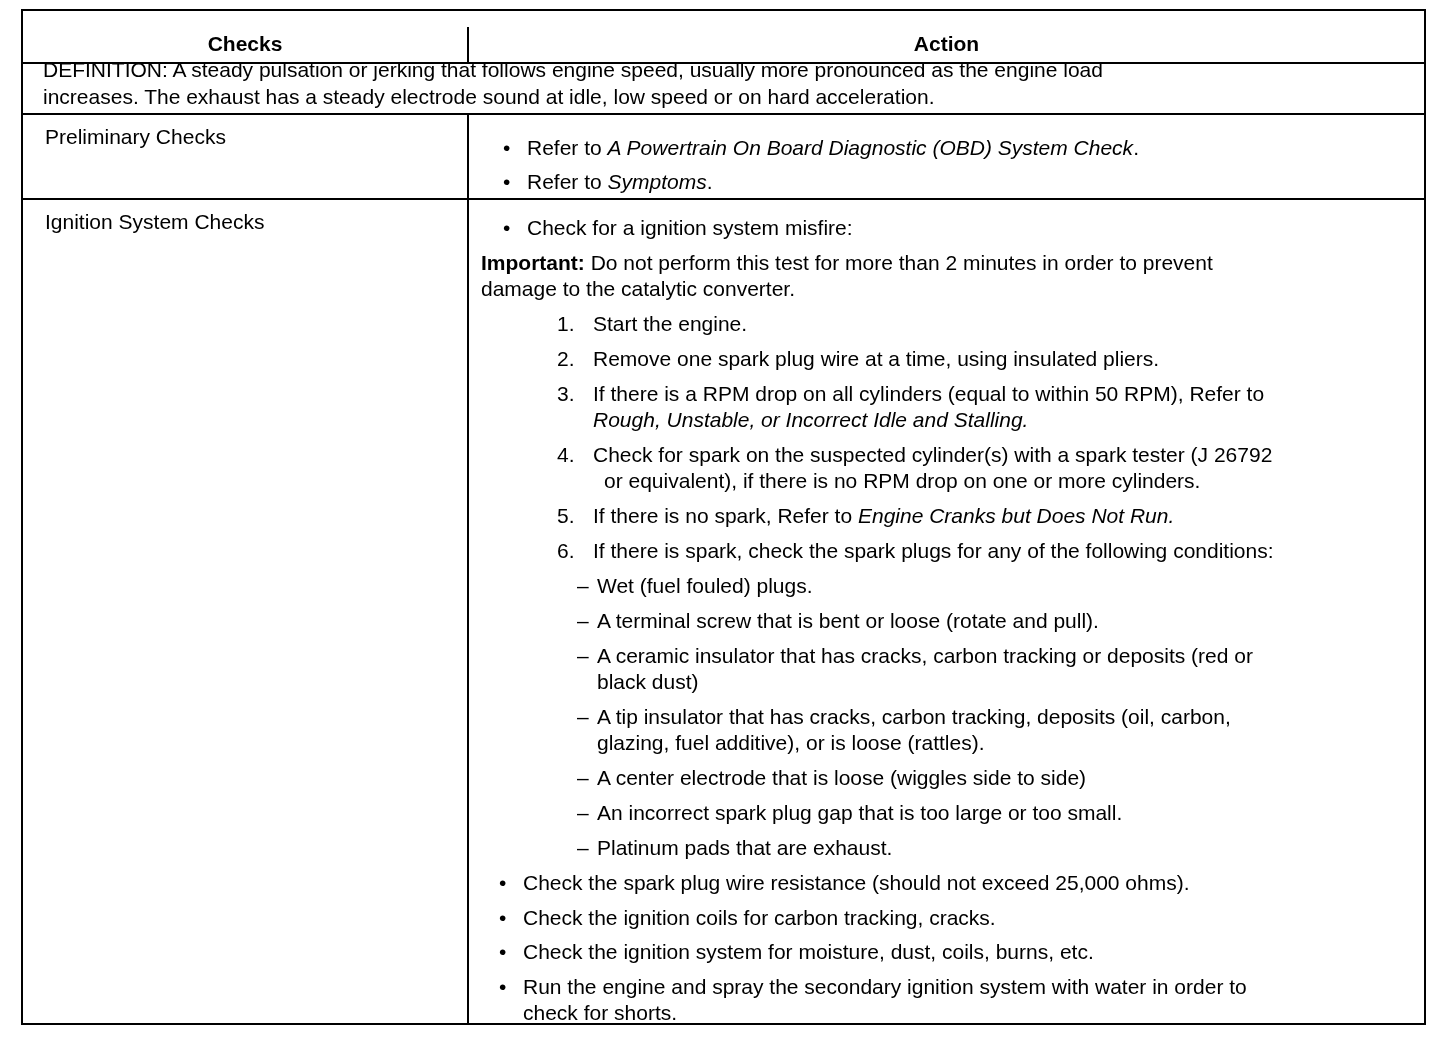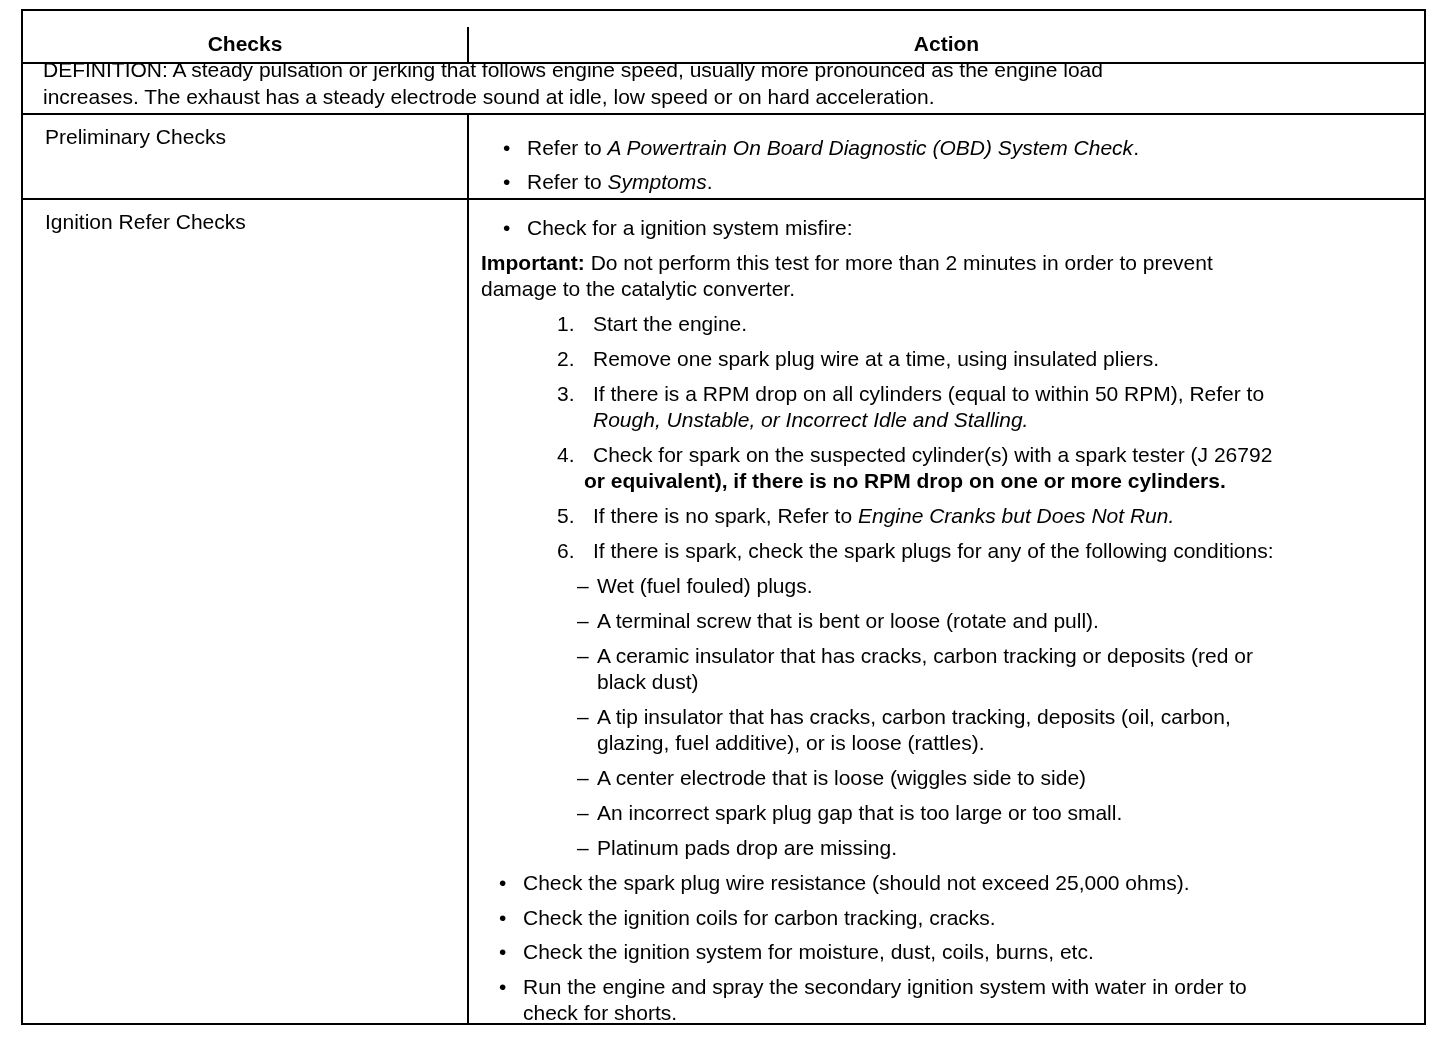--- a/index.html
+++ b/index.html
@@ -51,21 +51,21 @@
         <span class="bullet-dot">•</span><span>Refer to </span><i>A Powertrain On Board Diagnostic (OBD) System Check</i><span>.</span>
       </div>
       <div class="line" style="left:34px; top:54px;">
         <span class="bullet-dot">•</span><span>Refer to </span><i>Symptoms</i><span>.</span>
       </div>
     </div>
   </div>
 
   <div class="row-ign">
     <div class="lc">
-      <span>Ignition Refer Checks</span>
+      <span>Ignition System Checks</span>
     </div>
     <div class="rc">
       <div class="line" style="left:34px; top:15px;">
         <span class="bullet-dot">•</span><span>Check for a ignition system misfire:</span>
       </div>
       <div class="line" style="left:12px; top:50px;">
         <b>Important:</b><span> Do not perform this test for more than 2 minutes in order to prevent</span>
       </div>
       <div class="line" style="left:12px; top:76px;">damage to the catalytic converter.</div>
 
@@ -77,21 +77,21 @@
       </div>
       <div class="line" style="left:88px; top:181px;">
         <span style="display:inline-block;width:36px;">3.</span><span>If there is a RPM drop on all cylinders (equal to within 50 RPM), Refer to</span>
       </div>
       <div class="line" style="left:124px; top:207px;">
         <i>Rough, Unstable, or Incorrect Idle and Stalling.</i>
       </div>
       <div class="line" style="left:88px; top:242px;">
         <span style="display:inline-block;width:36px;">4.</span><span>Check for spark on the suspected cylinder(s) with a spark tester (J 26792</span>
       </div>
-      <div class="line" style="left:115px; top:268px;font-weight:bold;">or equivalent), if there is no RPM drop on one or more cylinders.</div>
+      <div class="line" style="left:135px; top:268px;">or equivalent), if there is no RPM drop on one or more cylinders.</div>
       <div class="line" style="left:88px; top:303px;">
         <span style="display:inline-block;width:36px;">5.</span><span>If there is no spark, Refer to </span><i>Engine Cranks but Does Not Run.</i>
       </div>
       <div class="line" style="left:88px; top:338px;">
         <span style="display:inline-block;width:36px;">6.</span><span>If there is spark, check the spark plugs for any of the following conditions:</span>
       </div>
 
       <div class="line" style="left:108px; top:373px;">
         <span style="display:inline-block;width:20px;">–</span><span>Wet (fuel fouled) plugs.</span>
       </div>
@@ -106,21 +106,21 @@
         <span style="display:inline-block;width:20px;">–</span><span>A tip insulator that has cracks, carbon tracking, deposits (oil, carbon,</span>
       </div>
       <div class="line" style="left:128px; top:530px;">glazing, fuel additive), or is loose (rattles).</div>
       <div class="line" style="left:108px; top:565px;">
         <span style="display:inline-block;width:20px;">–</span><span>A center electrode that is loose (wiggles side to side)</span>
       </div>
       <div class="line" style="left:108px; top:600px;">
         <span style="display:inline-block;width:20px;">–</span><span>An incorrect spark plug gap that is too large or too small.</span>
       </div>
       <div class="line" style="left:108px; top:635px;">
-        <span style="display:inline-block;width:20px;">–</span><span>Platinum pads drop are missing.</span>
+        <span style="display:inline-block;width:20px;">–</span><span>Platinum pads that are exhaust.</span>
       </div>
 
       <div class="line" style="left:30px; top:670px;">
         <span class="bullet-dot">•</span><span>Check the spark plug wire resistance (should not exceed 25,000 ohms).</span>
       </div>
       <div class="line" style="left:30px; top:705px;">
         <span class="bullet-dot">•</span><span>Check the ignition coils for carbon tracking, cracks.</span>
       </div>
       <div class="line" style="left:30px; top:739px;">
         <span class="bullet-dot">•</span><span>Check the ignition system for moisture, dust, coils, burns, etc.</span>

